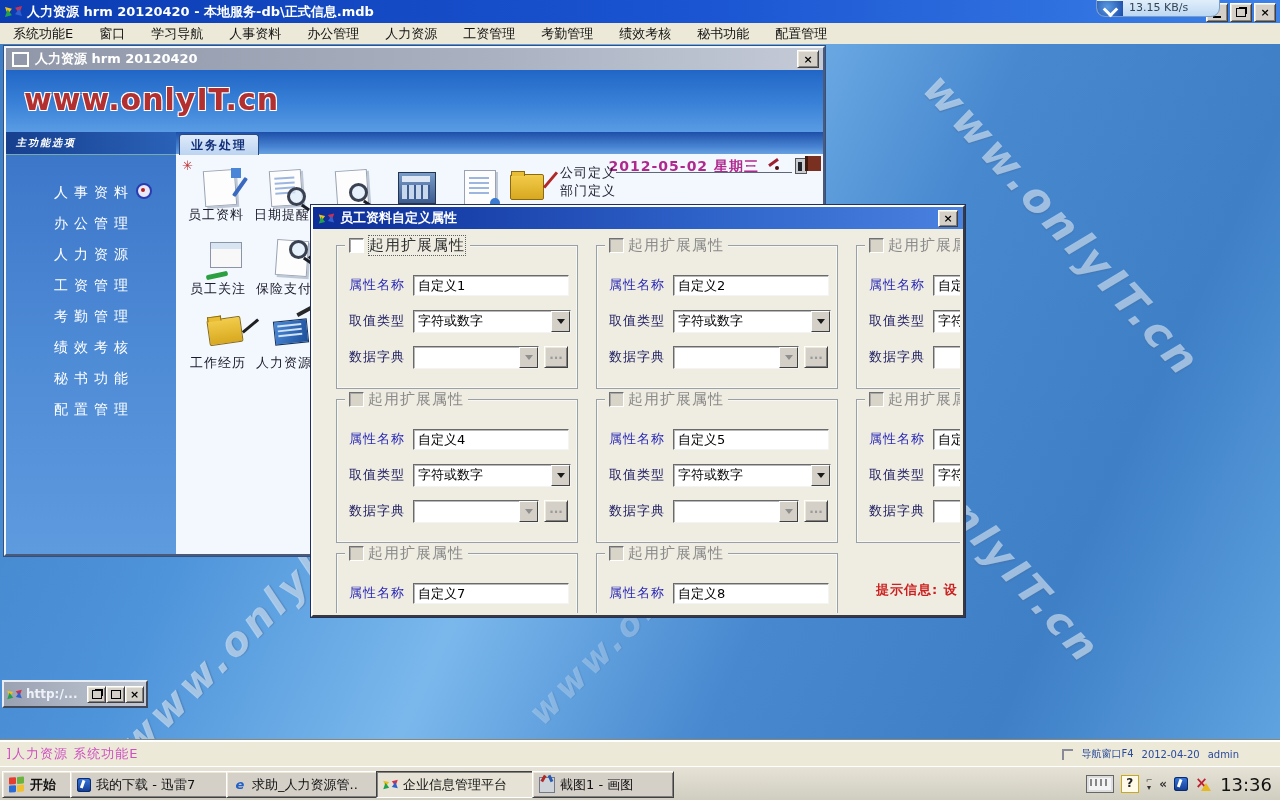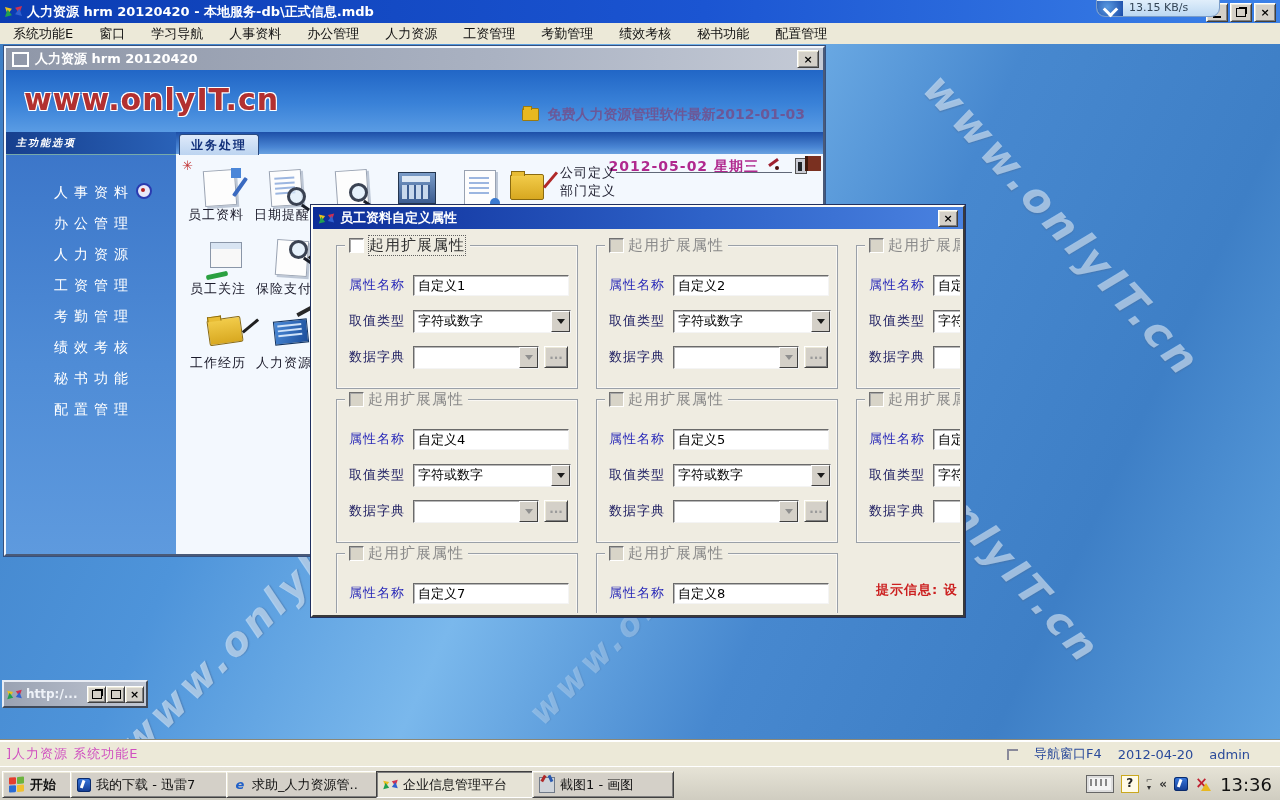--- a/index.html
+++ b/index.html
@@ -98,21 +98,21 @@
   .ddbtn i{width:0;height:0;border:4px solid transparent;border-top:5px solid #1a1a1a;margin-top:4px;}
   .ddbtn.dis i{border-top-color:#8f8f8f;}
   .browsebtn{width:22px;height:20px;margin-left:5px;color:#9a9a9a;font-weight:bold;text-align:center;line-height:16px;}
   .hint{position:absolute;color:#cc2020;font-size:13px;font-weight:bold;letter-spacing:1px;white-space:nowrap;}
   
   #miniwin{left:2px;top:636px;width:142px;height:24px;background:linear-gradient(90deg,#9aa2b2,#c2c8d4);border:2px solid;border-color:#eef 2px #445 #445 #eef;border-color:#e8ecf4 #404a5a #404a5a #e8ecf4;display:flex;align-items:center;}
   #miniwin .t{color:#eef2f8;font-weight:bold;margin-left:4px;flex:1;font-size:12px;}
   
   #statusbar{left:0;top:740px;width:1280px;height:26px;background:#ece9d8;border-top:1px solid #fff;box-shadow:inset 0 1px 0 #fff,0 -1px 0 #8a8878;display:flex;align-items:center;}
   #statusleft{color:#d050c0;font-size:13px;margin-left:6px;letter-spacing:1px;}
-  #statusright{position:absolute;right:30px;display:flex;align-items:center;gap:16px;color:#2a4a9a;font-size:13px;}
+  #statusright{position:absolute;right:41px;display:flex;align-items:center;gap:8px;color:#2a4a9a;font-size:10px;}
   .gamma{width:9px;height:9px;border-left:2px solid #8a8a9a;border-top:2px solid #8a8a9a;}
   
   #taskbar{left:0;top:766px;width:1280px;height:34px;background:linear-gradient(180deg,#e6e3d6,#cfccc0);border-top:1px solid #fff;}
   .tbtn{position:absolute;top:4px;height:25px;display:flex;align-items:center;gap:5px;padding:0 6px;font-size:13px;color:#111;white-space:nowrap;overflow:hidden;}
   .startlogo{width:16px;height:16px;display:grid;grid-template-columns:7px 7px;grid-template-rows:7px 7px;gap:1px;transform:skewY(-4deg);}
   .startlogo b{border-radius:1px;}
   .ieicon{width:14px;height:14px;border-radius:50%;color:#2060c8;font-weight:bold;font-size:13px;line-height:14px;text-align:center;font-style:italic;}
   .thicon{width:14px;height:14px;background:linear-gradient(180deg,#3a7ae0,#123a90);border-radius:3px;box-shadow:inset 0 0 0 1px #0a2a6a;position:relative;}
   .thicon:before{content:"";position:absolute;left:4px;top:3px;width:5px;height:8px;border-left:3px solid #fff;transform:rotate(20deg);}
   .painticon{width:14px;height:14px;background:#cfd4da;border:1px solid #707a88;position:relative;}
@@ -181,21 +181,20 @@
   <span class="wm" style="left:520px;top:660px;font-size:34px;transform:rotate(-45deg);transform-origin:0 0;opacity:.55;">www.onlyIT.cn</span>
 
   <div id="mdiwin" class="abs">
     <div id="mdititle" class="abs">
       <span style="width:13px;height:11px;border:2px solid #fff;background:transparent;margin:0 6px;"></span>
       <span>人力资源 hrm 20120420</span>
       <span class="winbtn raised" style="position:absolute;right:4px;top:2px;height:16px;">×</span>
     </div>
     <div id="banner" class="abs">
       <span id="bannersite">www.onlyIT.cn</span>
-      <span id="bannernote"><span class="minifolder"></span><span>免费人力资源管理软件最新2012-01-03</span></span>
     </div>
 
     <div id="sidebar" class="abs">
       <div id="sidebarhdr">主功能选项</div>
       <div style="padding-top:22px;">
         <div class="sbitem"><span>人事资料</span><span class="sbdot"></span></div>
         <div class="sbitem">办公管理</div>
         <div class="sbitem">人力资源</div>
         <div class="sbitem">工资管理</div>
         <div class="sbitem">考勤管理</div>

